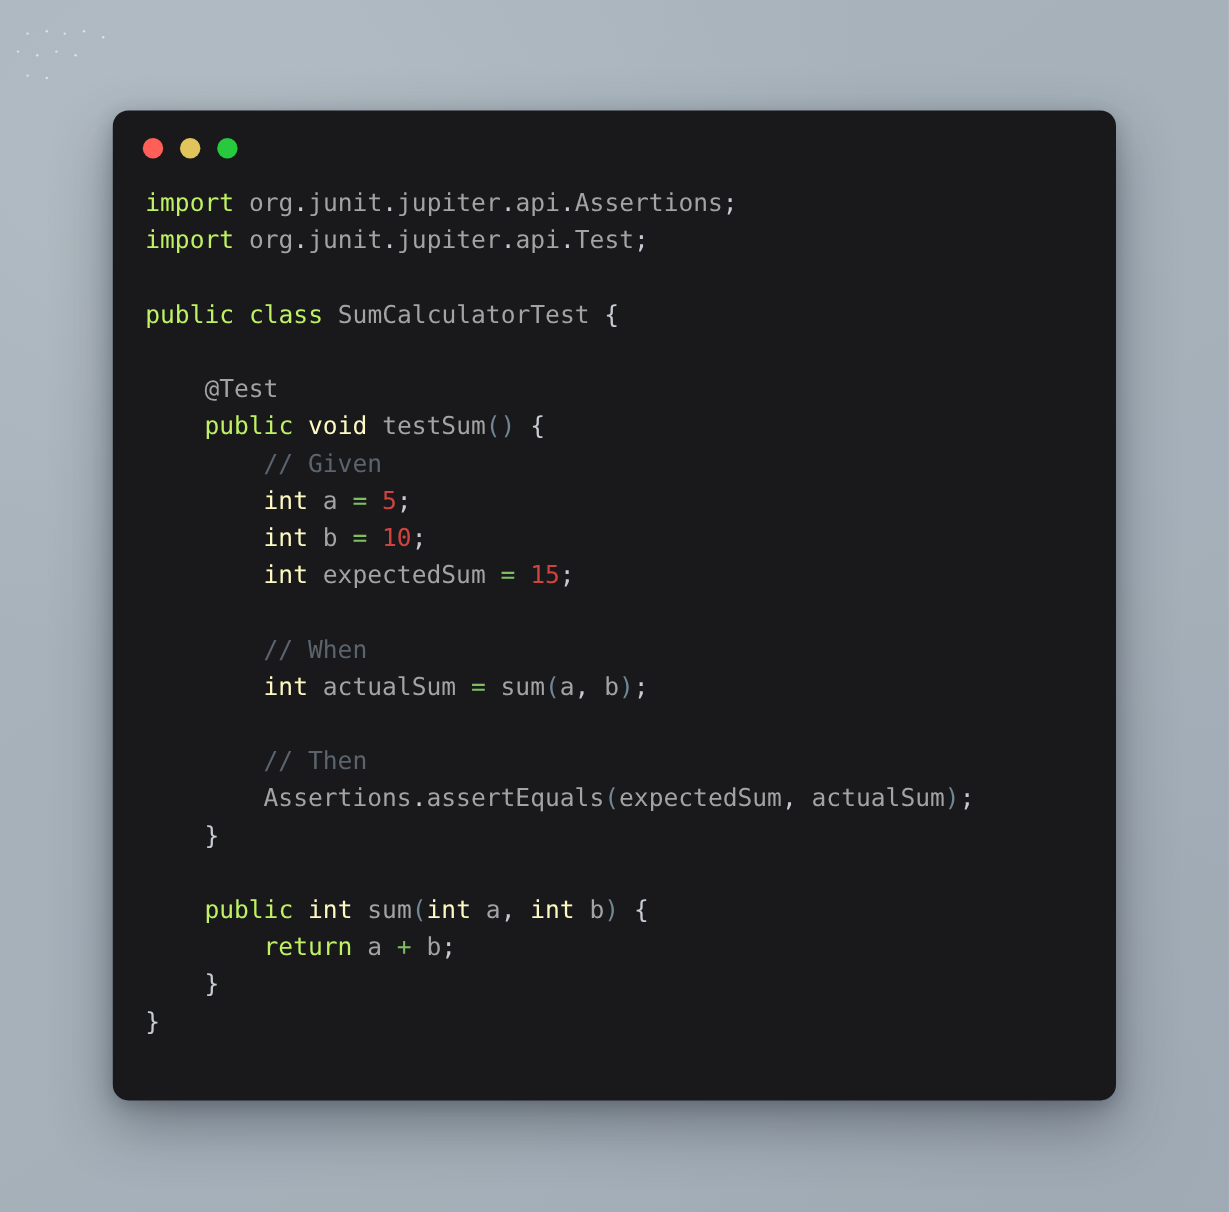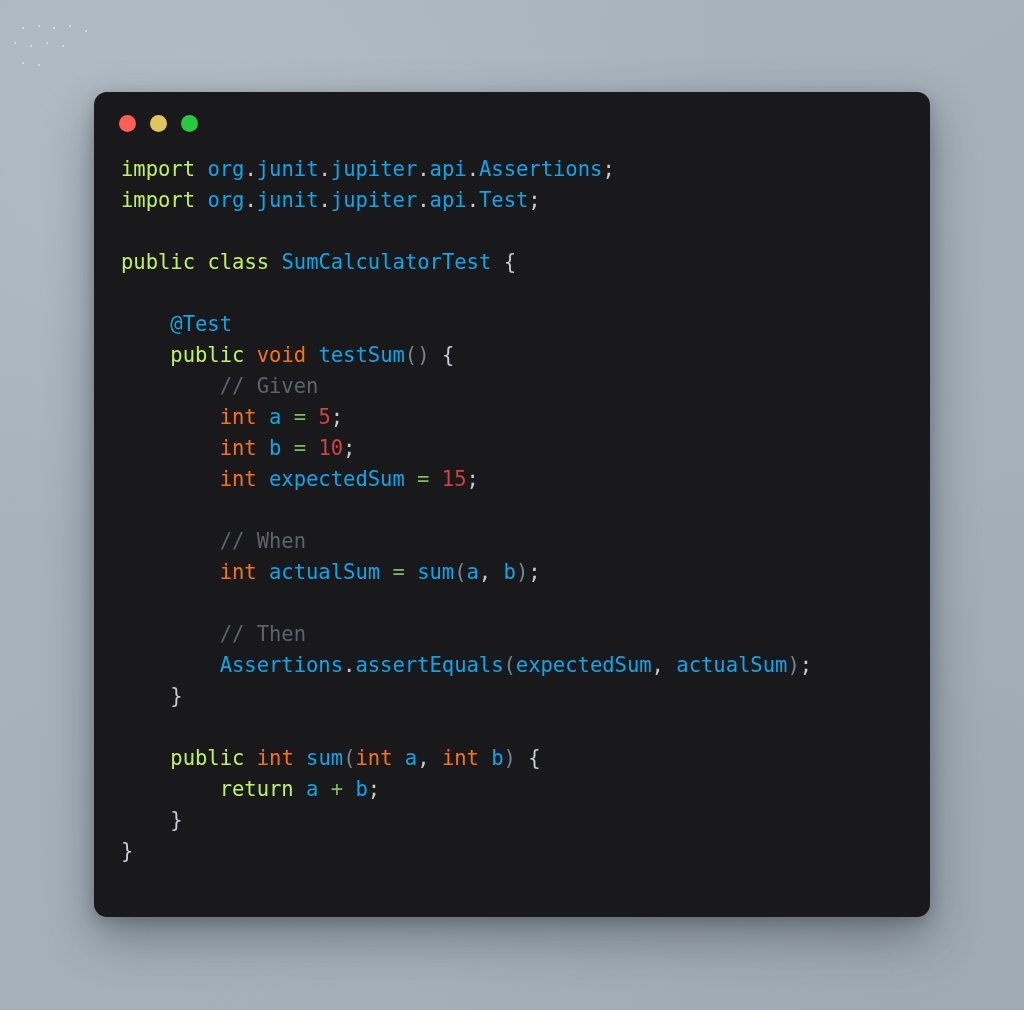--- a/index.html
+++ b/index.html
@@ -52,22 +52,22 @@
     font-size:20.5px;
     line-height:31px;
     letter-spacing:0px;
     white-space:pre;
   }
   .line { height:31px; }
   .line.blank { height:31px; }
 
   
   .kw   { color:#bef264; }
-  .typ  { color:#f97316; }
-  .id   { color:#0ea5e9; }
+  .typ  { color:#fef9c3; }
+  .id   { color:#a3a3a3; }
   .num  { color:#d0433e; }
   .op   { color:#7fbf5f; }
   .com  { color:#5b646e; }
   .pun  { color:#c6cad2; }
   .par  { color:#6f8794; }
 </style>
 </head>
 <body>
 
 <div id="dot-cluster">

